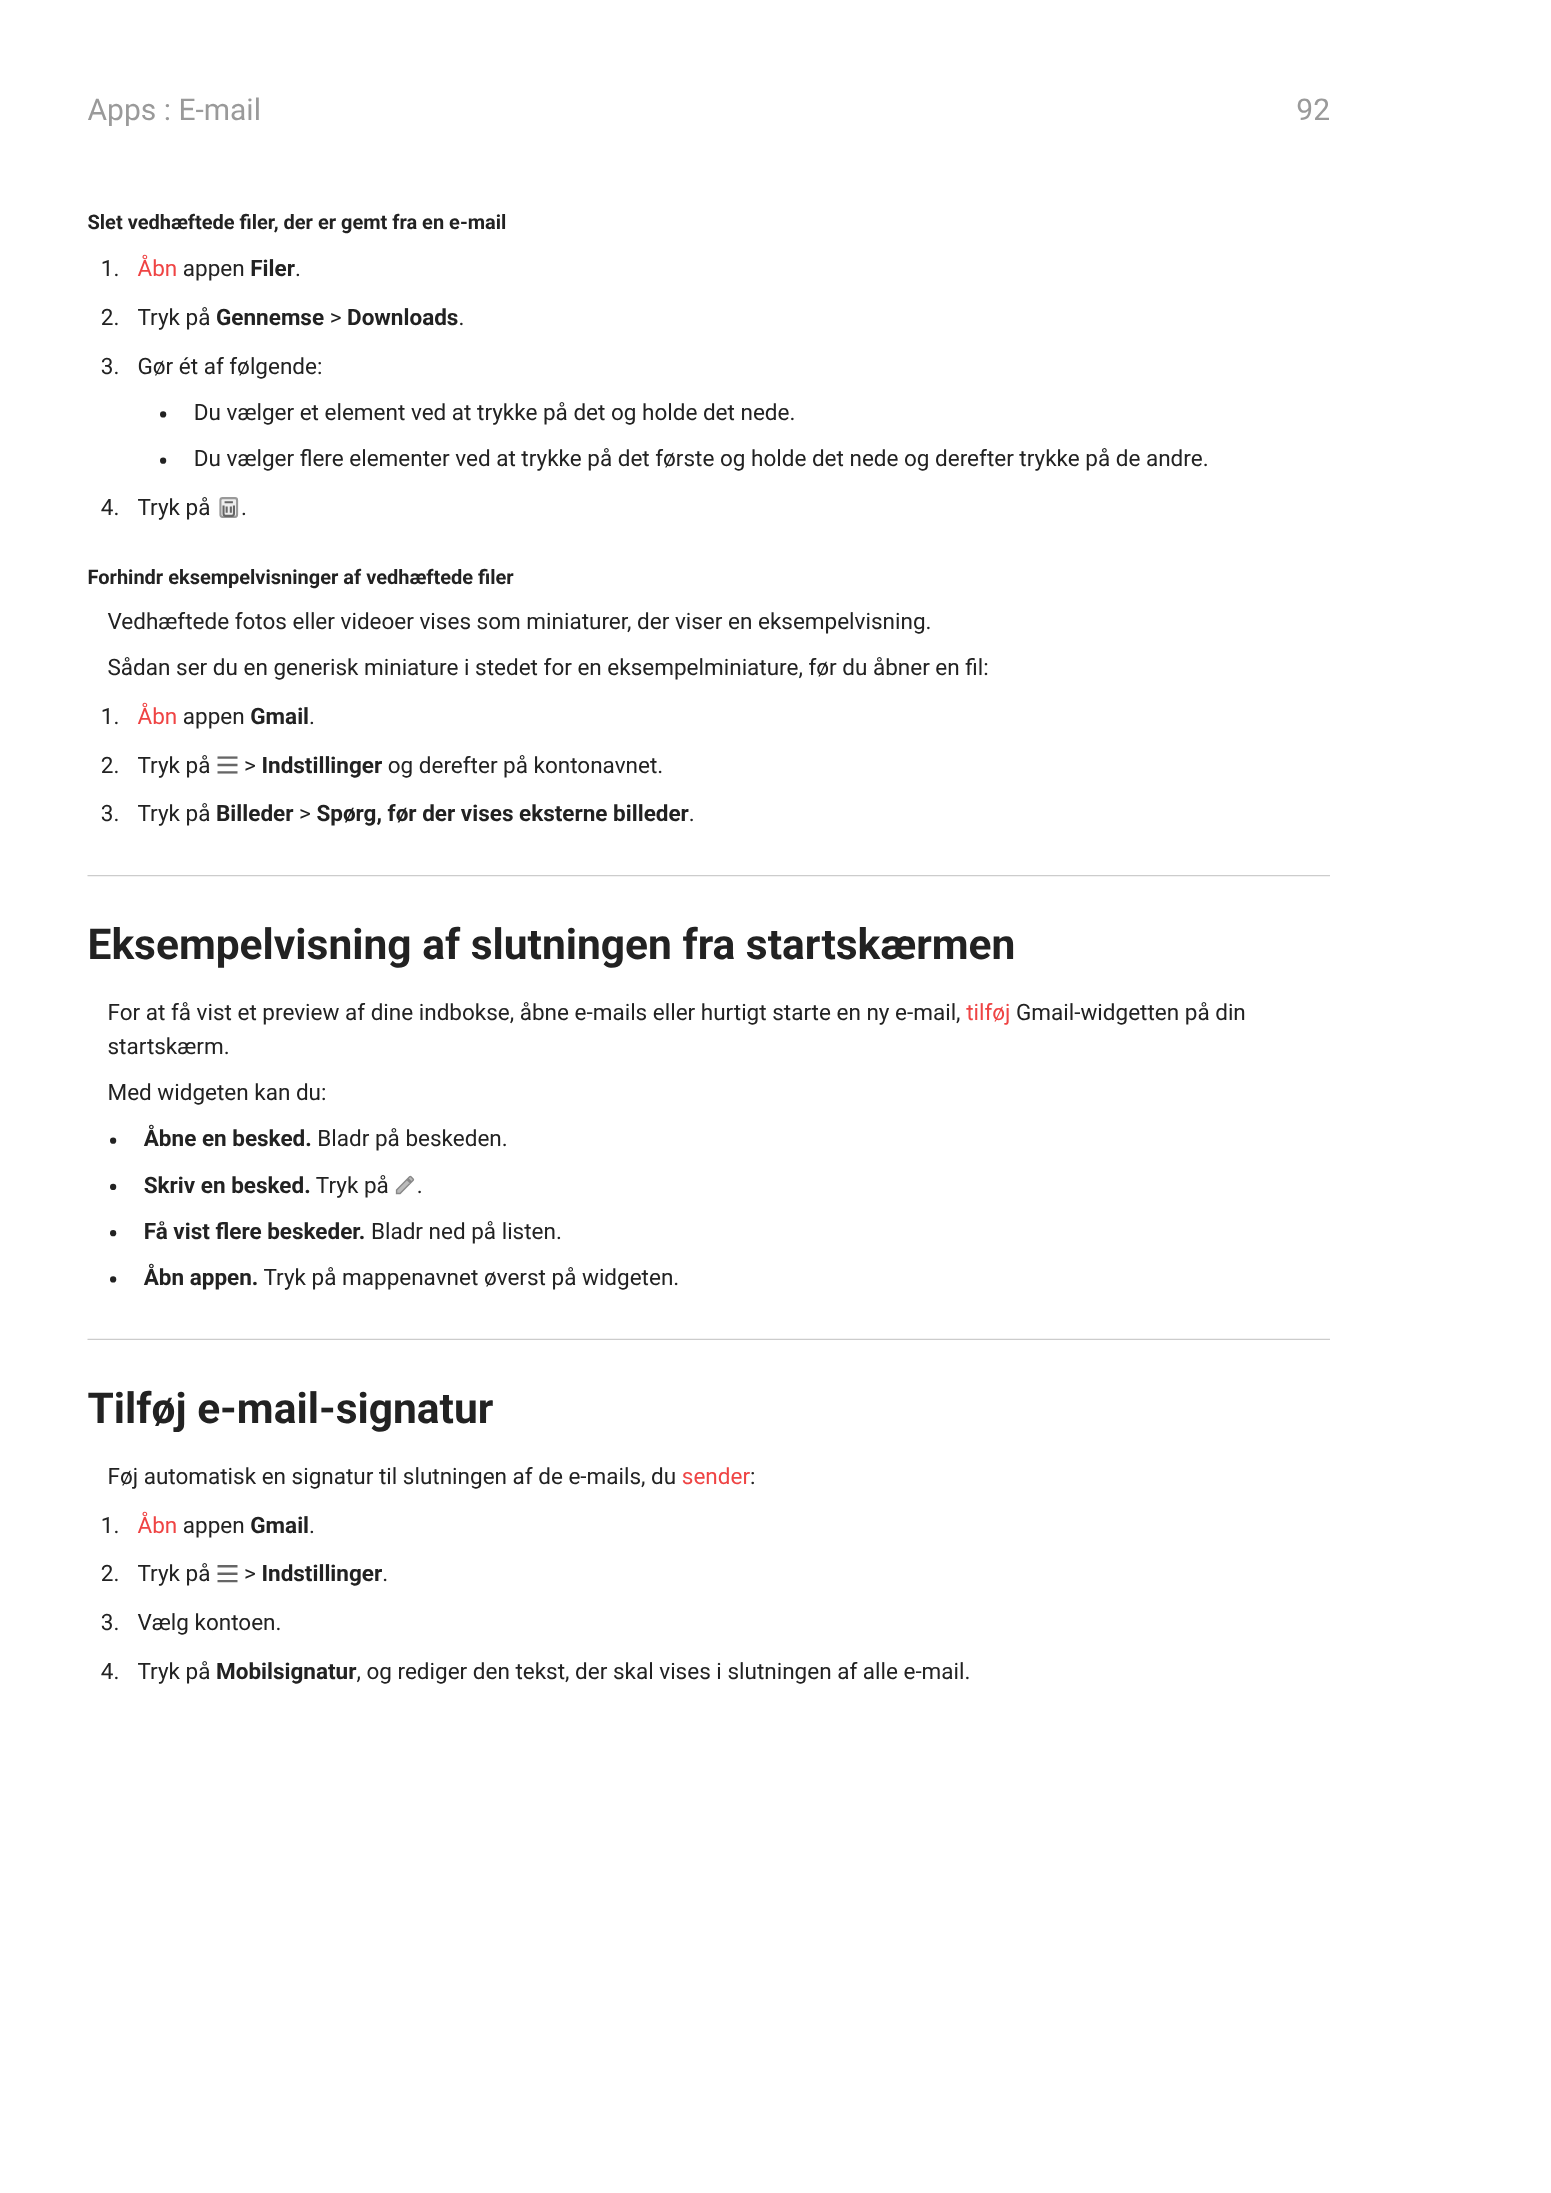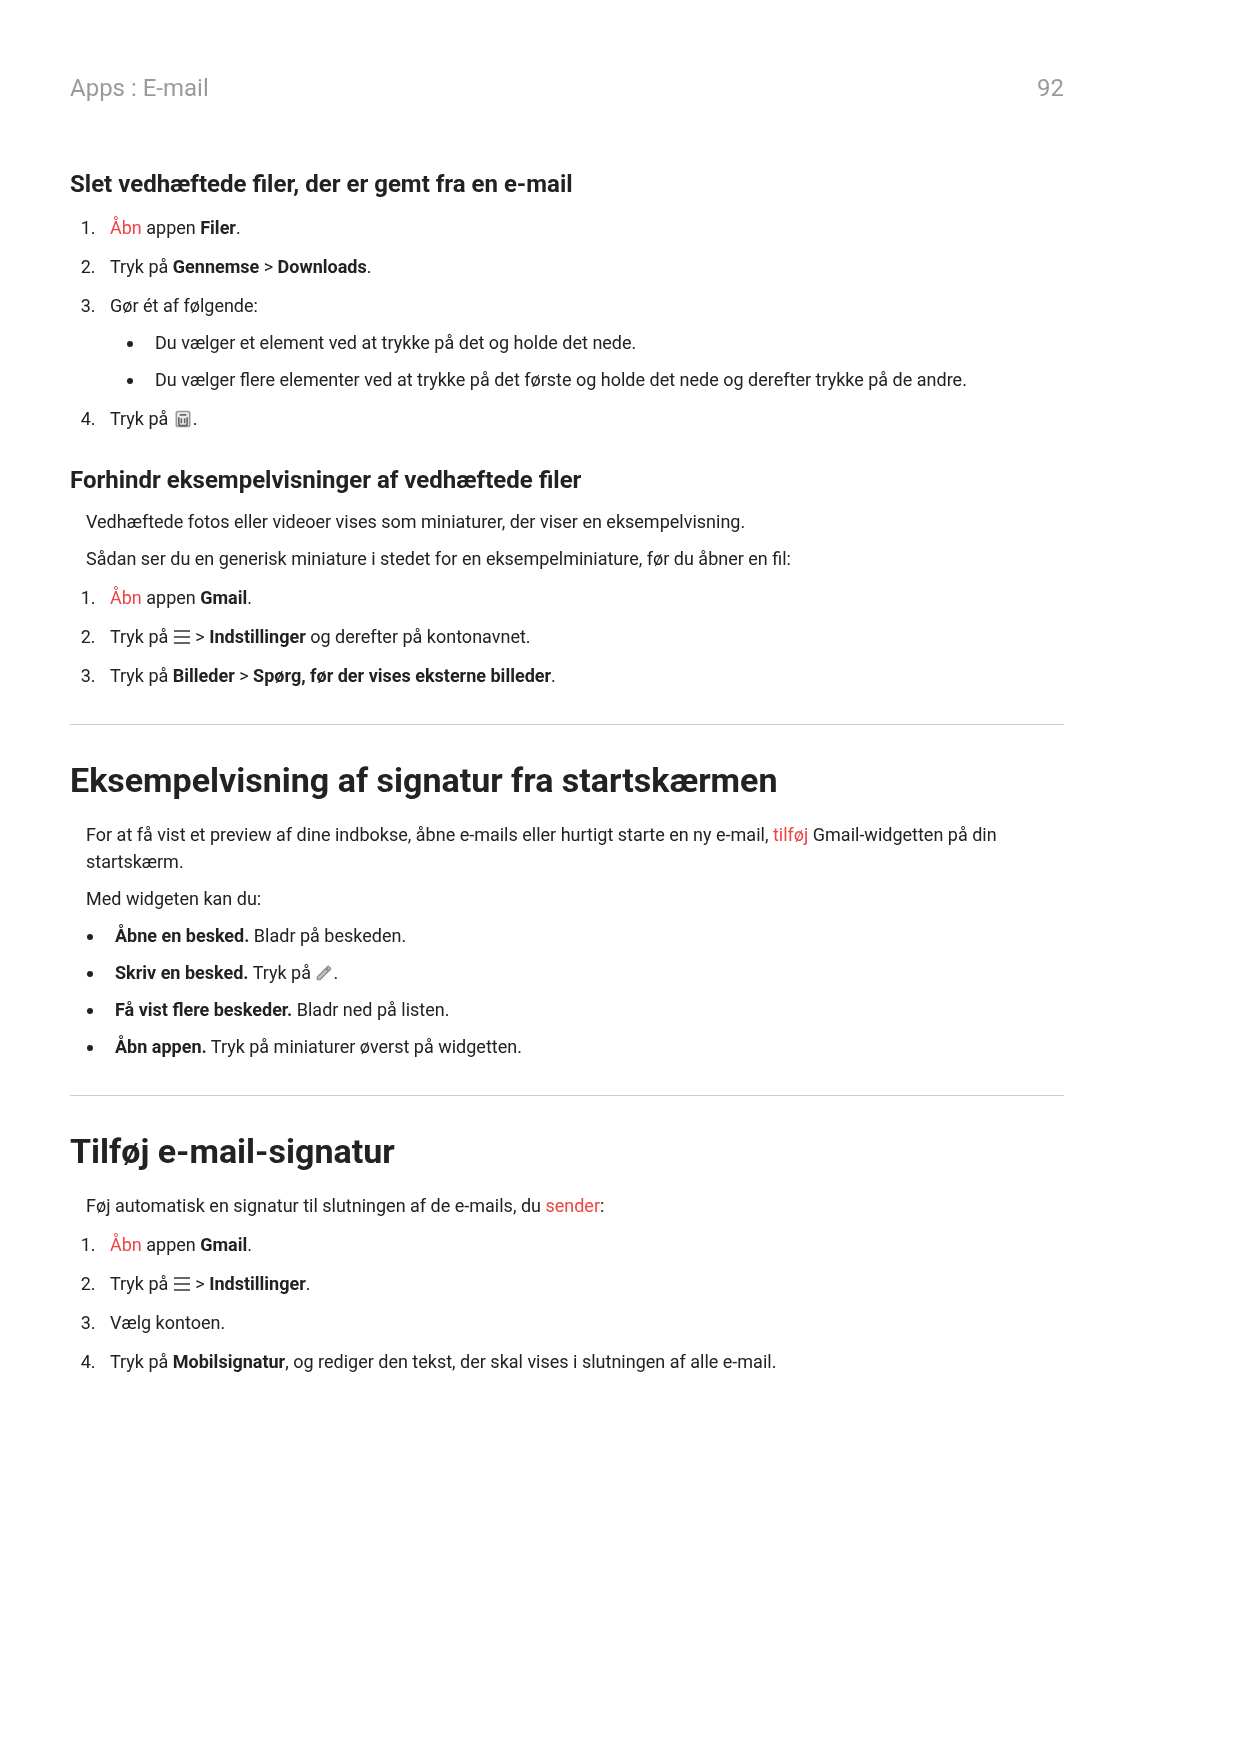--- a/index.html
+++ b/index.html
@@ -20,21 +20,21 @@
   }
   .header-row {
     display: flex;
     justify-content: space-between;
     align-items: baseline;
     color: #9a9a9a;
     font-size: 24px;
     margin-bottom: 60px;
   }
   h2.section-title-small {
-    font-size: 24px;
+    font-size: 16px;
     font-weight: 700;
     color: #222;
     margin: 30px 0 10px 0;
   }
   h1.section-title-large {
     font-size: 34px;
     font-weight: 700;
     color: #222;
     margin: 30px 0 15px 0;
   }
@@ -118,39 +118,39 @@
             <path d="M1 1h16M1 7h16M1 13h16"></path>
           </svg></span><span> &gt; </span><span class="bold">Indstillinger</span><span> og derefter på kontonavnet.</span>
     </li>
     <li>
       <span>Tryk på </span><span class="bold">Billeder</span><span> &gt; </span><span class="bold">Spørg, før der vises eksterne billeder</span><span>.</span>
     </li>
   </ol>
 
   <hr class="section-divider">
 
-  <h1 class="section-title-large">Eksempelvisning af signatur fra startskærmen</h1>
+  <h1 class="section-title-large">Eksempelvisning af slutningen fra startskærmen</h1>
   <p>
     <span>For at få vist et preview af dine indbokse, åbne e-mails eller hurtigt starte en ny e-mail, </span><span class="link">tilføj</span><span> Gmail-widgetten på din startskærm.</span>
   </p>
   <p>Med widgeten kan du:</p>
   <ul>
     <li>
       <span class="bold">Åbne en besked.</span><span> Bladr på beskeden.</span>
     </li>
     <li>
       <span class="bold">Skriv en besked.</span><span> Tryk på </span><span class="icon"><svg width="18" height="18" viewBox="0 0 24 24" fill="#bbb" stroke="#888" stroke-width="1.5">
             <path d="M3 17.25V21h3.75L17.81 9.94l-3.75-3.75L3 17.25zM20.71 7.04a1 1 0 0 0 0-1.41l-2.34-2.34a1 1 0 0 0-1.41 0l-1.83 1.83 3.75 3.75 1.83-1.83z"></path>
           </svg></span><span>.</span>
     </li>
     <li>
       <span class="bold">Få vist flere beskeder.</span><span> Bladr ned på listen.</span>
     </li>
     <li>
-      <span class="bold">Åbn appen.</span><span> Tryk på miniaturer øverst på widgetten.</span>
+      <span class="bold">Åbn appen.</span><span> Tryk på mappenavnet øverst på widgeten.</span>
     </li>
   </ul>
 
   <hr class="section-divider">
 
   <h1 class="section-title-large">Tilføj e-mail-signatur</h1>
   <p>
     <span>Føj automatisk en signatur til slutningen af de e-mails, du </span><span class="link">sender</span><span>:</span>
   </p>
   <ol>

